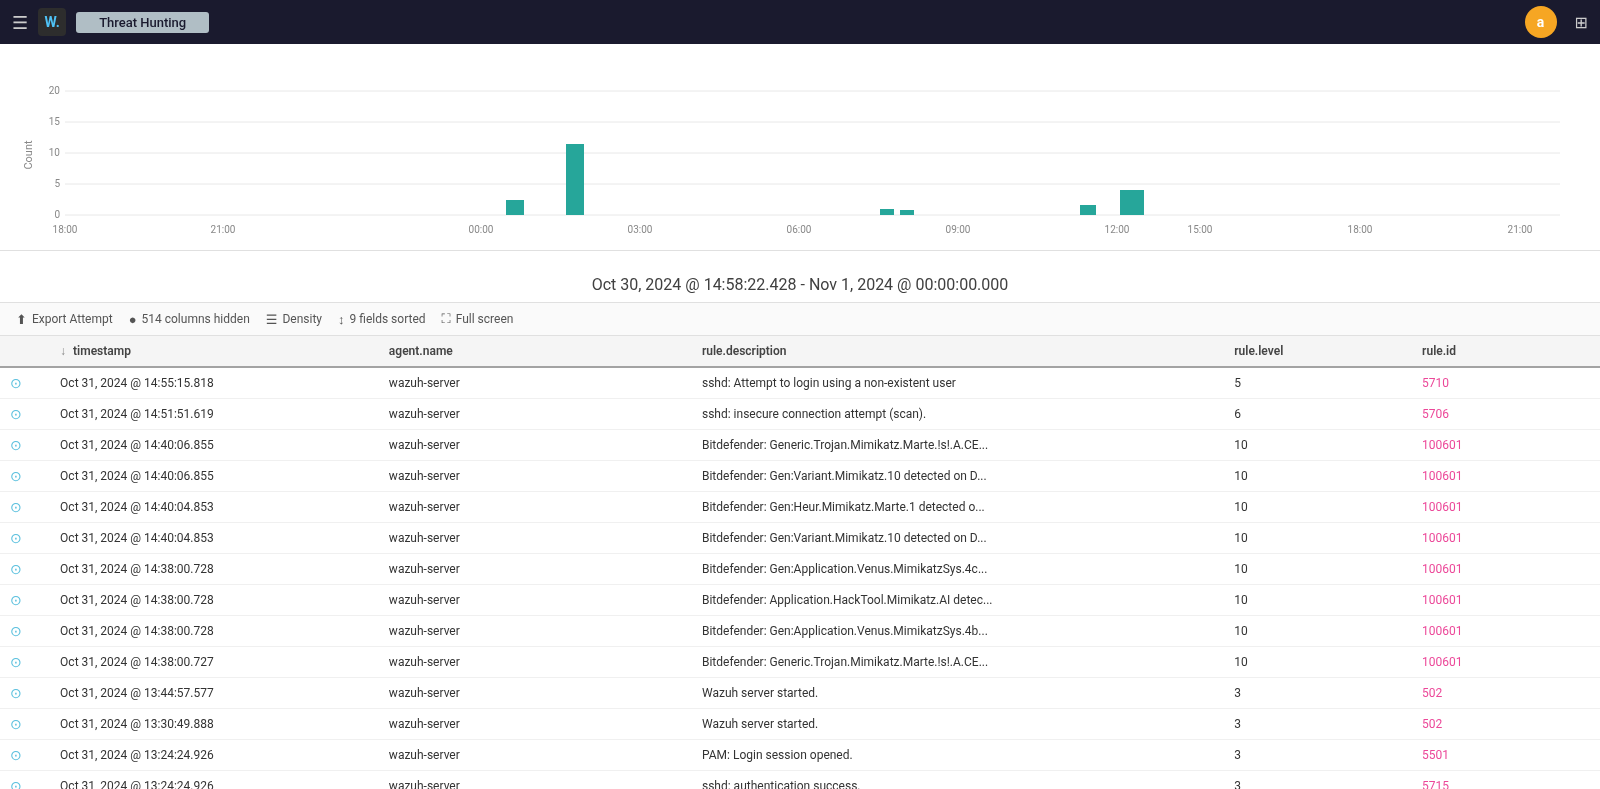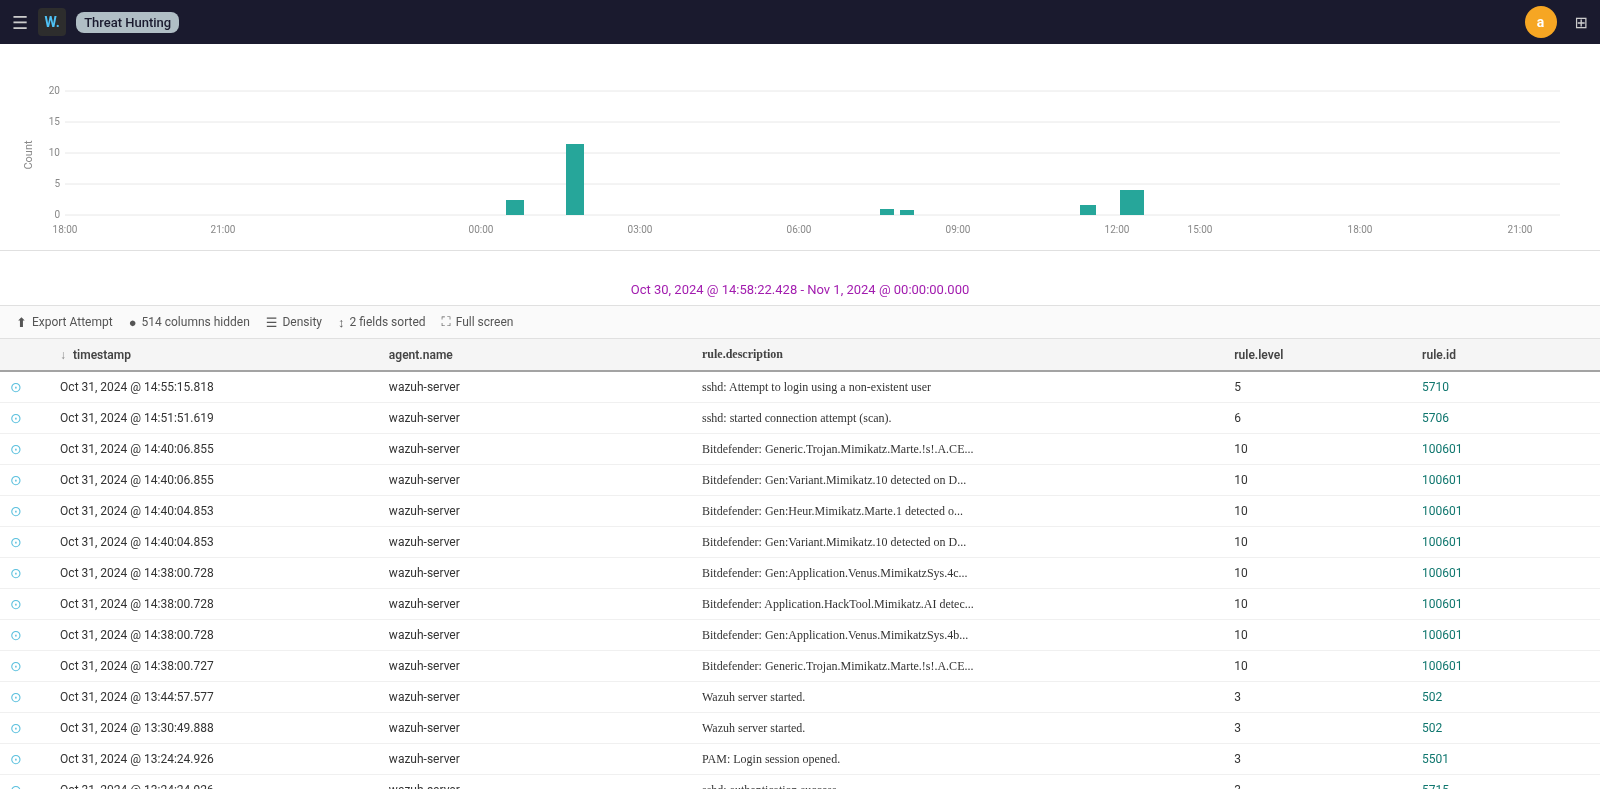--- a/index.html
+++ b/index.html
@@ -10,22 +10,22 @@
       display: flex; align-items: center; height: 44px;
       background: #1a1a2e; padding: 0 12px; gap: 10px;
     }
     .topbar-menu { color: #ccc; font-size: 18px; cursor: pointer; }
     .topbar-logo {
       width: 28px; height: 28px; background: #2d2d2d; border-radius: 4px;
       display: flex; align-items: center; justify-content: center;
       color: #4fc3f7; font-weight: bold; font-size: 14px;
     }
     .topbar-badge {
-      background: #b0bec5; color: #1a1a2e; padding: 3px 8px;
-      border-radius: 8px; font-size: 13px; font-weight: 500;
+      background: #b0bec5; color: #1a1a2e; padding: 3px 23px;
+      border-radius: 3px; font-size: 13px; font-weight: 500;
     }
     .topbar-spacer { flex: 1; }
     .topbar-avatar {
       width: 32px; height: 32px; background: #f6a623; border-radius: 50%;
       display: flex; align-items: center; justify-content: center;
       color: white; font-weight: bold; font-size: 14px; cursor: pointer;
     }
     .topbar-settings { color: #ccc; font-size: 16px; margin-left: 8px; cursor: pointer; }
 
     
@@ -36,21 +36,21 @@
     .chart-container { position: relative; height: 180px; width: 100%; }
     .chart-svg { width: 100%; height: 100%; }
 
     
     .table-section { background: white; margin-top: 0; }
     .table-header-info {
       text-align: center; padding: 12px 0 8px 0;
       border-bottom: 1px solid #e0e0e0;
     }
     .hits-title { font-size: 15px; font-weight: 600; color: #333; }
-    .hits-range { font-size: 13px; color: #a21caf; margin-top: 19px; }
+    .hits-range { font-size: 16px; color: #404040; margin-top: 12px; }
 
     .toolbar {
       display: flex; align-items: center; gap: 16px;
       padding: 8px 16px; border-bottom: 1px solid #e0e0e0;
       background: #fafafa;
     }
     .toolbar-item {
       display: flex; align-items: center; gap: 5px;
       font-size: 12px; color: #555; cursor: pointer;
     }
@@ -64,27 +64,27 @@
       font-weight: 600; color: #444; white-space: nowrap;
       position: relative;
     }
     .data-table th .sort-icon { color: #888; margin-right: 4px; }
     .data-table td {
       padding: 7px 10px; border-bottom: 1px solid #f0f0f0;
       font-size: 12px; color: #333; white-space: nowrap;
       overflow: hidden; text-overflow: ellipsis;
     }
     .row-expand { color: #5bc0de; cursor: pointer; font-size: 14px; }
-    .rule-id-link { color: #0f766e; text-decoration: none; cursor: pointer; }
+    .rule-id-link { color: #ec4899; text-decoration: none; cursor: pointer; }
 
     
     .col-expand { width: 32px; }
     .col-timestamp { width: 210px; }
     .col-agent { width: 200px; margin-top: 29px; }
-    .col-desc { width: 340px; font-family: Liberation Serif, serif; }
+    .col-desc { width: 340px; }
     .col-level { width: 120px; }
     .col-id { width: 120px; }
   </style>
 </head>
 <body>
 
 <div class="topbar">
   <span class="topbar-menu">☰</span>
   <div class="topbar-logo">W.</div>
   <div class="topbar-badge">Threat Hunting</div>
@@ -148,21 +148,21 @@
     <div class="toolbar-item">
       <span class="toolbar-icon">●</span>
       <span>514 columns hidden</span>
     </div>
     <div class="toolbar-item">
       <span class="toolbar-icon">☰</span>
       <span>Density</span>
     </div>
     <div class="toolbar-item">
       <span class="toolbar-icon">↕</span>
-      <span>2 fields sorted</span>
+      <span>9 fields sorted</span>
     </div>
     <div class="toolbar-item">
       <span class="toolbar-icon">⛶</span>
       <span>Full screen</span>
     </div>
   </div>
 
   <table class="data-table">
     <thead>
       <tr>
@@ -197,21 +197,21 @@
     <td class="col-id">
       <a class="rule-id-link">5710</a>
     </td>
   </tr>
         <tr>
     <td class="col-expand">
       <span class="row-expand">⊙</span>
     </td>
     <td class="col-timestamp">Oct 31, 2024 @ 14:51:51.619</td>
     <td class="col-agent">wazuh-server</td>
-    <td class="col-desc">sshd: started connection attempt (scan).</td>
+    <td class="col-desc">sshd: insecure connection attempt (scan).</td>
     <td class="col-level">6</td>
     <td class="col-id">
       <a class="rule-id-link">5706</a>
     </td>
   </tr>
         <tr>
     <td class="col-expand">
       <span class="row-expand">⊙</span>
     </td>
     <td class="col-timestamp">Oct 31, 2024 @ 14:40:06.855</td>

